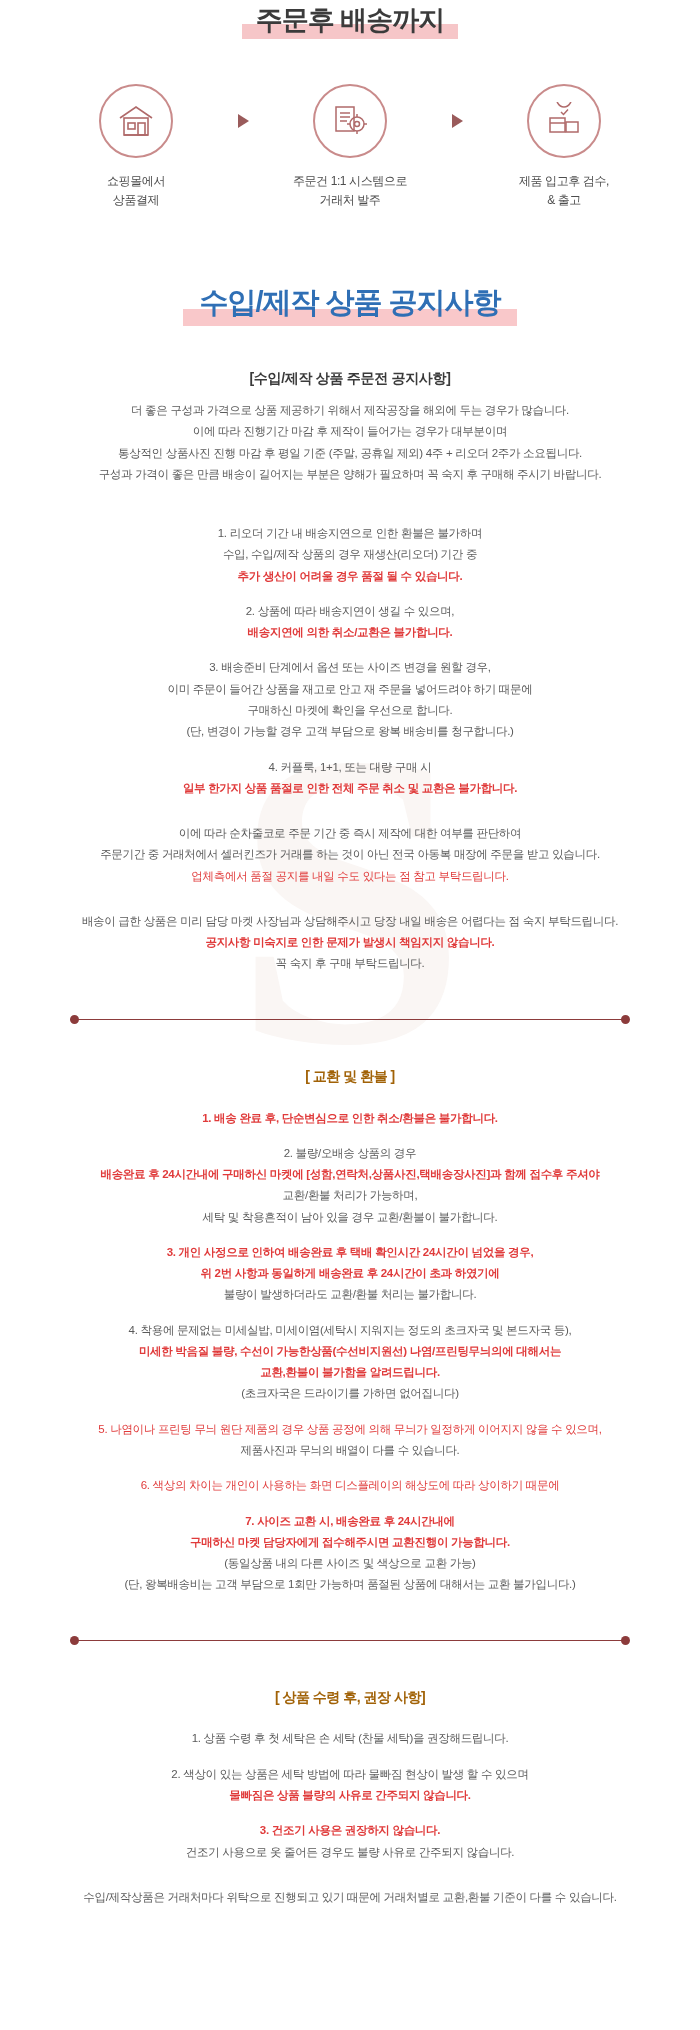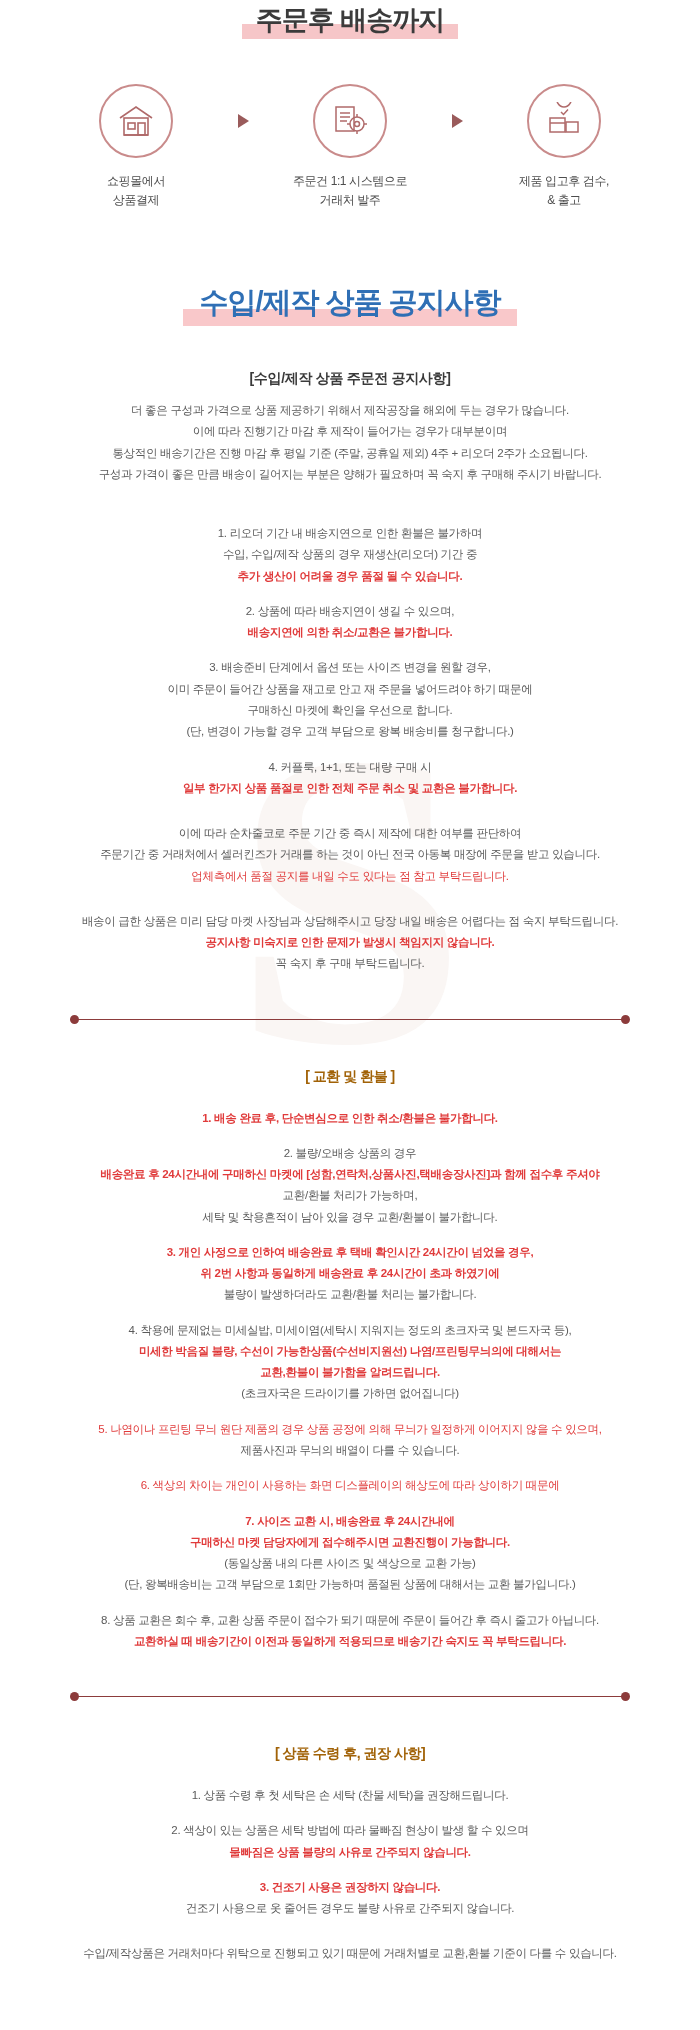--- a/index.html
+++ b/index.html
@@ -274,21 +274,21 @@
       <div class="section-heading">수입/제작 상품 공지사항</div>
     </div>
 
     <div class="gap-lg"></div>
 
     <div class="block">
       <div class="block-title">[수입/제작 상품 주문전 공지사항]</div>
       <div>
         <div>더 좋은 구성과 가격으로 상품 제공하기 위해서 제작공장을 해외에 두는 경우가 많습니다.</div>
         <div>이에 따라 진행기간 마감 후 제작이 들어가는 경우가 대부분이며</div>
-        <div>통상적인 배송기간은 진행 마감 후 평일 기준 (주말, 공휴일 제외) 4주 + 리오더 2주가 소요됩니다.</div>
+        <div>통상적인 상품사진 진행 마감 후 평일 기준 (주말, 공휴일 제외) 4주 + 리오더 2주가 소요됩니다.</div>
         <div>구성과 가격이 좋은 만큼 배송이 길어지는 부분은 양해가 필요하며 꼭 숙지 후 구매해 주시기 바랍니다.</div>
       </div>
 
       <div class="gap-md"></div>
 
       <div class="item">
         <div>1. 리오더 기간 내 배송지연으로 인한 환불은 불가하며</div>
         <div>수입, 수입/제작 상품의 경우 재생산(리오더) 기간 중</div>
         <div class="red-b">추가 생산이 어려울 경우 품절 될 수 있습니다.</div>
       </div>
@@ -369,24 +369,20 @@
         <div class="red">6. 색상의 차이는 개인이 사용하는 화면 디스플레이의 해상도에 따라 상이하기 때문에</div>
       </div>
 
       <div class="item">
         <div class="red-b">7. 사이즈 교환 시, 배송완료 후 24시간내에</div>
         <div class="red-b">구매하신 마켓 담당자에게 접수해주시면 교환진행이 가능합니다.</div>
         <div>(동일상품 내의 다른 사이즈 및 색상으로 교환 가능)</div>
         <div>(단, 왕복배송비는 고객 부담으로 1회만 가능하며 품절된 상품에 대해서는 교환 불가입니다.)</div>
       </div>
 
-      <div class="item">
-        <div>8. 상품 교환은 회수 후, 교환 상품 주문이 접수가 되기 때문에 주문이 들어간 후 즉시 줄고가 아닙니다.</div>
-        <div class="red-b">교환하실 때 배송기간이 이전과 동일하게 적용되므로 배송기간 숙지도 꼭 부탁드립니다.</div>
-      </div>
     </div>
 
     <div class="divider">
       <div class="dot l"></div>
         <div class="line"></div>
         <div class="dot r"></div>
     </div>
 
     <div class="block">
       <div class="sub-heading">[ 상품 수령 후, 권장 사항]</div>

